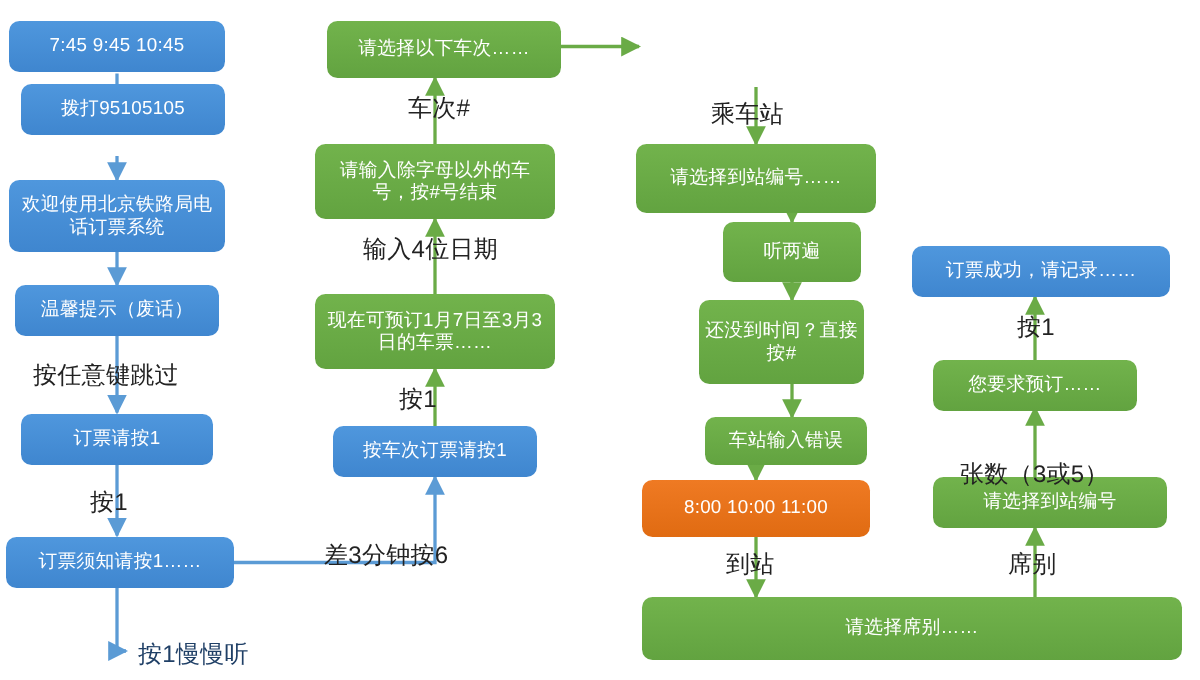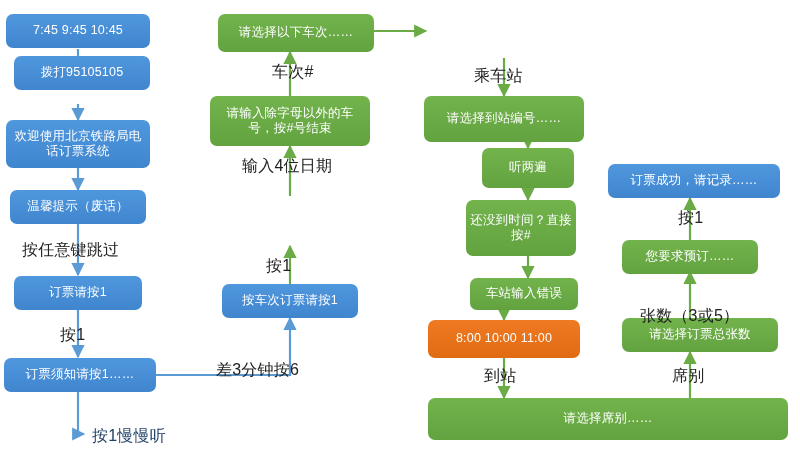--- a/index.html
+++ b/index.html
@@ -152,39 +152,40 @@
   <div class="node blue" style="left:6px; top:120px; width:144px; height:48px;text-align:center;">欢迎使用北京铁路局电话订票系统</div>
 
   <div class="node blue" style="left:10px; top:190px; width:136px; height:34px;">温馨提示（废话）</div>
 
   <div class="node blue" style="left:14px; top:276px; width:128px; height:34px;">订票请按1</div>
 
   <div class="node blue" style="left:4px; top:358px; width:152px; height:34px;">订票须知请按1……</div>
 
   <div class="node blue" style="left:222px; top:284px; width:136px; height:34px;">按车次订票请按1</div>
 
+  <div class="node green" style="left:210px; top:196px; width:160px; height:50px;">现在可预订1月7日至3月3日的车票……</div>
 
   <div class="node green" style="left:210px; top:96px; width:160px; height:50px;">请输入除字母以外的车号，按#号结束</div>
 
   <div class="node green" style="left:218px; top:14px; width:156px; height:38px;">请选择以下车次……</div>
 
 
   <div class="node green" style="left:424px; top:96px; width:160px; height:46px;">请选择到站编号……</div>
 
   <div class="node green" style="left:482px; top:148px; width:92px; height:40px;">听两遍</div>
 
   <div class="node green" style="left:466px; top:200px; width:110px; height:56px;">还没到时间？直接按#</div>
 
   <div class="node green" style="left:470px; top:278px; width:108px; height:32px;">车站输入错误</div>
 
   <div class="node orange" style="left:428px; top:320px; width:152px; height:38px;">8:00 10:00 11:00</div>
 
   <div class="node green" style="left:428px; top:398px; width:360px; height:42px;">请选择席别……</div>
 
-  <div class="node green" style="left:622px; top:318px; width:156px; height:34px;">请选择订票总张数</div>
+  <div class="node green" style="left:622px; top:318px; width:156px; height:34px;">请选择到站编号</div>
 
   <div class="node green" style="left:622px; top:240px; width:136px; height:34px;">您要求预订……</div>
 
   <div class="node blue" style="left:608px; top:164px; width:172px; height:34px;">订票成功，请记录……</div>
 
   <div class="edge-label" style="left:22px; top:240px;">按任意键跳过</div>
 
   <div class="edge-label" style="left:60px; top:325px;">按1</div>
 
   <div class="edge-label blue-t" style="left:92px; top:426px;">按1慢慢听</div>

